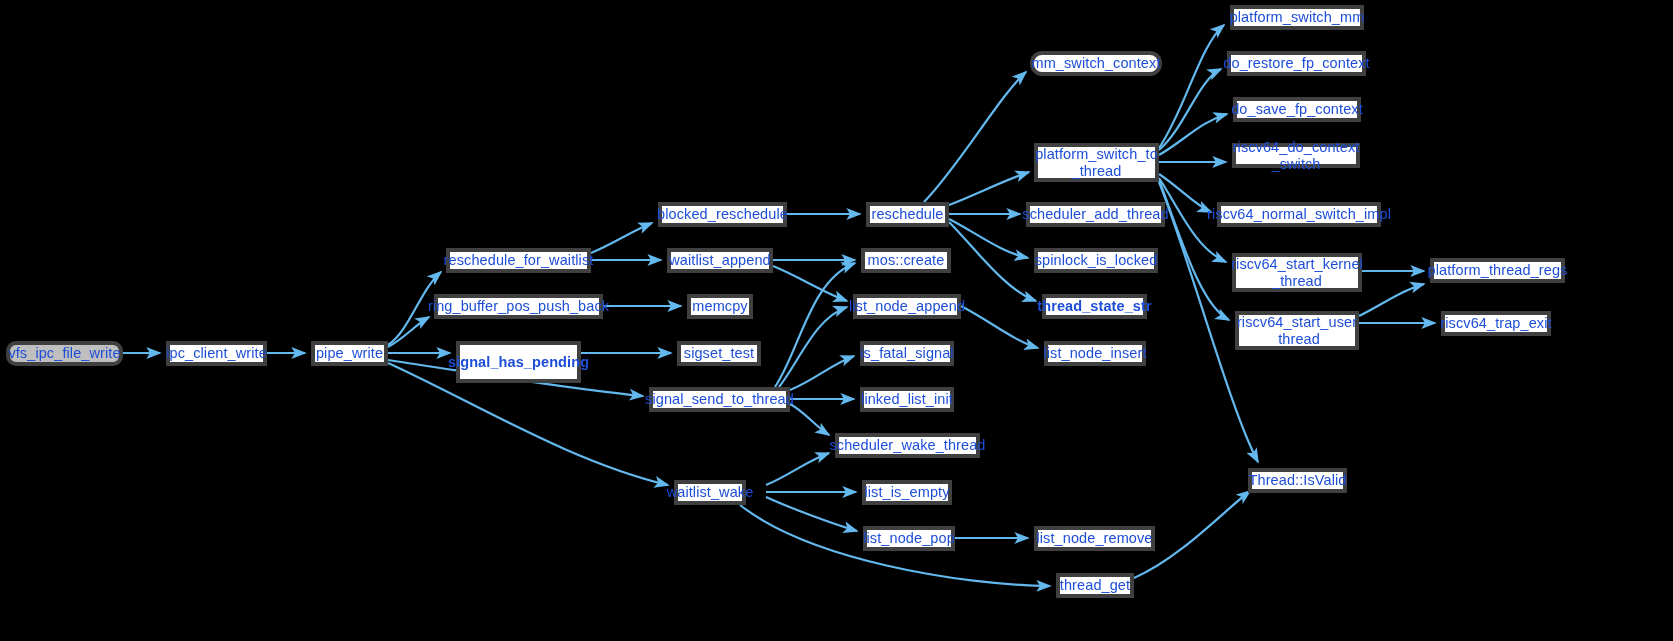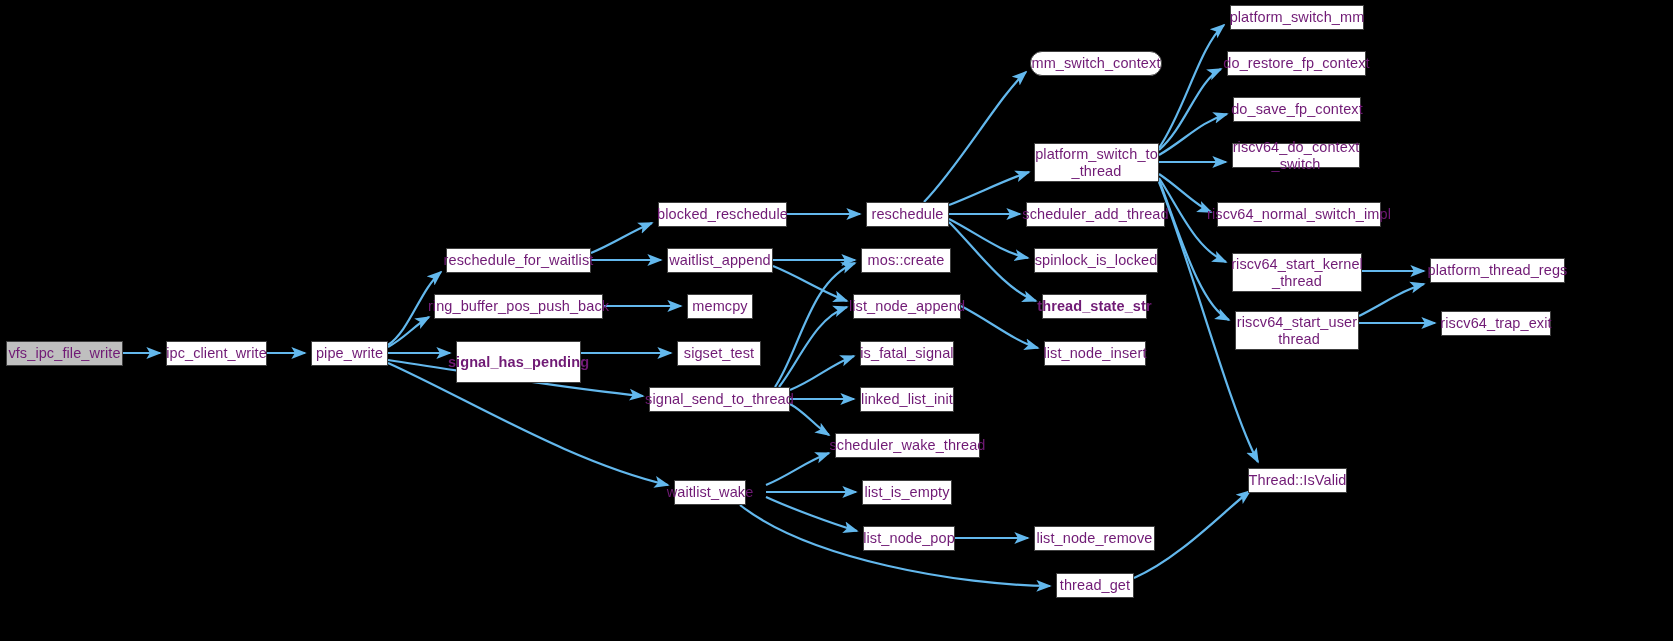--- a/index.html
+++ b/index.html
@@ -21,22 +21,22 @@
     position: absolute;
     left: 0;
     top: 0;
     width: 1673px;
     height: 641px;
   }
   .node {
     position: absolute;
     box-sizing: border-box;
     background: #ffffff;
-    border: 1px solid #404040;
-    color: #701a75;
+    border: 4px solid #404040;
+    color: #1d4ed8;
     font-size: 14.5px;
     line-height: 1.12;
     display: flex;
     align-items: center;
     justify-content: center;
     text-align: center;
     white-space: pre;
     letter-spacing: 0.1px;
     z-index: 5;
   }
@@ -93,21 +93,21 @@
         <path d="M1159,174 C1180,188 1195,205 1211,212" fill="none" stroke="#63b8ed" stroke-width="2.2" marker-end="url(#arrowhead)"></path>
         <path d="M1159,178 C1180,210 1195,248 1226,262" fill="none" stroke="#63b8ed" stroke-width="2.2" marker-end="url(#arrowhead)"></path>
         <path d="M1159,180 C1180,235 1200,305 1229,320" fill="none" stroke="#63b8ed" stroke-width="2.2" marker-end="url(#arrowhead)"></path>
         <path d="M1159,182 C1190,260 1230,410 1258,462" fill="none" stroke="#63b8ed" stroke-width="2.2" marker-end="url(#arrowhead)"></path>
         <path d="M1362,271 L1424,271" fill="none" stroke="#63b8ed" stroke-width="2.2" marker-end="url(#arrowhead)"></path>
         <path d="M1359,316 C1385,303 1402,290 1424,284" fill="none" stroke="#63b8ed" stroke-width="2.2" marker-end="url(#arrowhead)"></path>
         <path d="M1359,323 L1435,323" fill="none" stroke="#63b8ed" stroke-width="2.2" marker-end="url(#arrowhead)"></path>
       </g>
   </svg>
   <div id="nodes-group">
-      <div class="node root" style="left: 6px; top: 341px; width: 117px; height: 25px;">vfs_ipc_file_write</div>
+      <div class="node root" style="left: 6px; top: 341px; width: 117px; height: 25px; border-radius: 10px;">vfs_ipc_file_write</div>
       <div class="node" style="left: 166px; top: 341px; width: 101px; height: 25px;">ipc_client_write</div>
       <div class="node" style="left: 311px; top: 341px; width: 77px; height: 25px;">pipe_write</div>
       <div class="node" style="left: 446px; top: 248px; width: 145px; height: 25px;">reschedule_for_waitlist</div>
       <div class="node" style="left: 434px; top: 294px; width: 169px; height: 25px;">ring_buffer_pos_push_back</div>
       <div class="node" style="left: 456px; top: 341px; width: 125px; height: 42px; font-weight: bold;">signal_has_pending</div>
       <div class="node" style="left: 658px; top: 202px; width: 129px; height: 25px;">blocked_reschedule</div>
       <div class="node" style="left: 667px; top: 248px; width: 106px; height: 25px;">waitlist_append</div>
       <div class="node" style="left: 687px; top: 294px; width: 66px; height: 25px;">memcpy</div>
       <div class="node" style="left: 677px; top: 341px; width: 84px; height: 25px;">sigset_test</div>
       <div class="node" style="left: 649px; top: 387px; width: 141px; height: 25px;">signal_send_to_thread</div>

